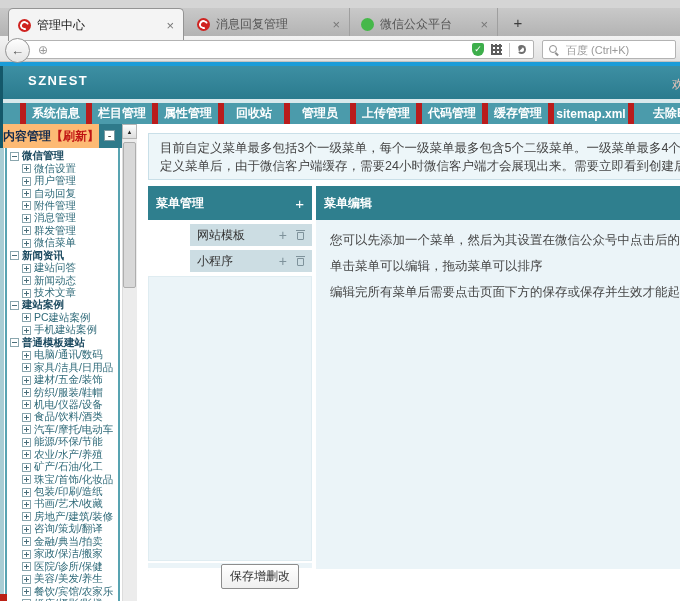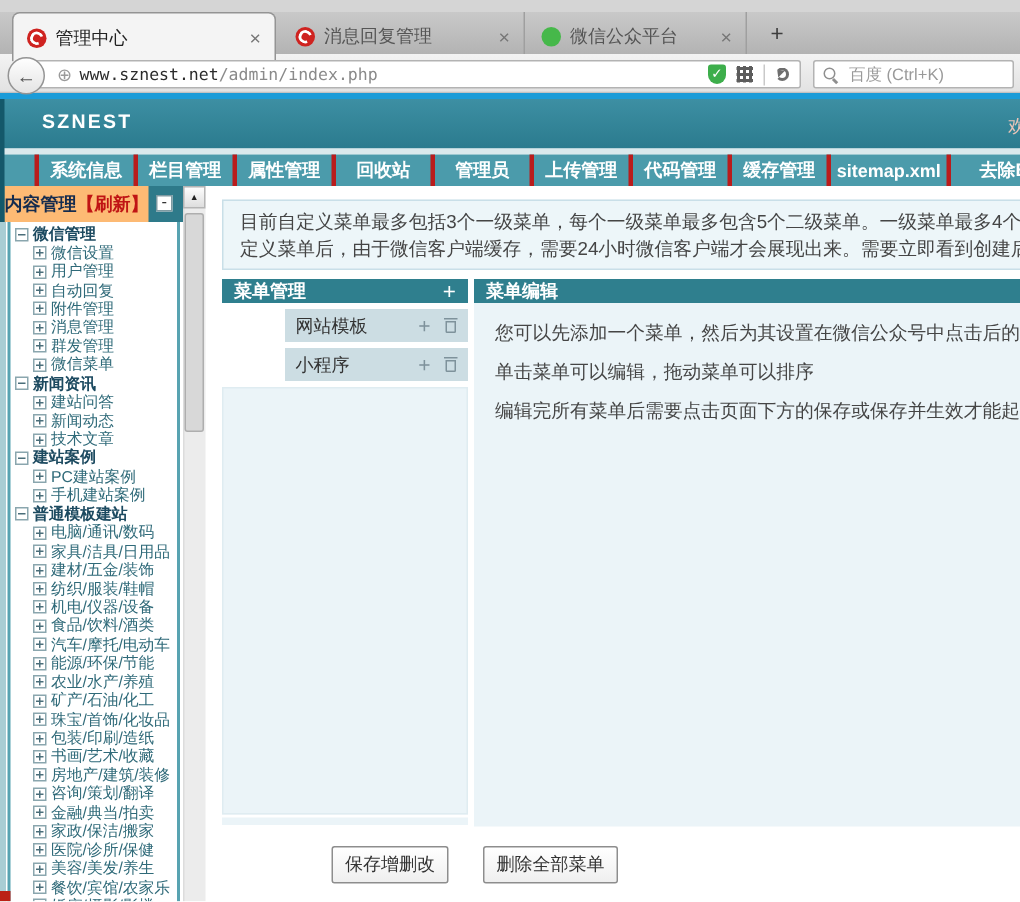--- a/index.html
+++ b/index.html
@@ -65,21 +65,21 @@
   
   .blue-strip{position:absolute;left:0;top:62px;width:100%;height:4px;background:#1b9cd8;}
   .site-header{position:absolute;left:0;top:66px;width:100%;height:33px;
         background:linear-gradient(#3d8fa3,#2b7b8e);}
   .logo{position:absolute;left:28px;top:7px;font-size:13px;font-weight:bold;color:#fff;
         letter-spacing:1.5px;}
   .welcome{position:absolute;right:-16px;top:10px;font-size:12px;color:#e9c4b8;white-space:nowrap;}
   .nav-gap{position:absolute;left:0;top:99px;width:100%;height:4px;background:#d9e9ec;}
   .navbar{position:absolute;left:0;top:103px;width:724px;height:21px;background:#4b9bab;display:flex;}
   .nav-cell{height:21px;display:flex;align-items:center;justify-content:center;color:#fff;
-        font-size:12px;font-weight:bold;border-right:3px solid #b91c1c;box-sizing:border-box;
+        font-size:12px;font-weight:bold;border-right:6px solid #b91c1c;box-sizing:border-box;
         flex:0 0 auto;white-space:nowrap;}
   .nav-cell:nth-of-type(1){width:26px;}
   .nav-cell:nth-of-type(n+2){width:66px;}
   .nav-cell:nth-of-type(10){width:80px;}
   .nav-cell:nth-of-type(11){width:90px;border-right:none;}
   .dark-edge{position:absolute;left:0;top:66px;width:3px;height:82px;background:#14586a;z-index:5;}
   .light-edge{position:absolute;left:0;top:148px;width:4px;height:453px;background:#a9cdd4;}
 
   
   .side-tabrow{position:absolute;left:0;top:124px;width:122px;height:24px;background:#2e7a8a;}
@@ -108,37 +108,37 @@
         box-sizing:border-box;margin-right:3px;position:relative;}
   .tree-box::before{content:'';position:absolute;left:1px;top:3px;width:5px;height:1px;background:#4a6e7a;}
   .child .tree-box::after{content:'';position:absolute;left:3px;top:1px;width:1px;height:5px;background:#4a6e7a;}
 
   
   .main{position:absolute;left:140px;top:124px;width:540px;height:477px;background:#fff;}
   .notice{position:absolute;left:8px;top:9px;width:562px;height:47px;background:#edf6f9;
         border:1px solid #c9dfe8;box-sizing:border-box;padding:6px 11px;font-size:12.5px;
         color:#454545;line-height:17.5px;overflow:hidden;}
   .notice div{white-space:nowrap;}
-  .panel-header{height:16px;background:#2f7f8e;color:#fff;display:flex;align-items:center;
+  .panel-header{height:34px;background:#2f7f8e;color:#fff;display:flex;align-items:center;
         padding:0 8px;font-size:12px;font-weight:bold;box-sizing:border-box;}
   .panel-add{margin-left:auto;font-weight:normal;font-size:15px;line-height:1;}
   .menu-panel{position:absolute;left:8px;top:62px;width:164px;}
   .menu-item{height:22px;margin-top:4px;background:#ccdde3;display:flex;align-items:center;
         padding:0 7px;font-size:12px;color:#333;box-sizing:border-box;margin-left:42px;}
   .menu-item-add{margin-left:auto;color:#7e929b;font-size:14px;margin-right:9px;line-height:1;}
   .trash-icon{position:relative;width:9px;height:11px;flex:0 0 auto;}
   .trash-icon::before{content:'';position:absolute;top:2px;left:1px;width:7px;height:8px;
         border:1px solid #7e929b;border-radius:0 0 1px 1px;box-sizing:border-box;}
   .trash-icon::after{content:'';position:absolute;top:0;left:0;width:9px;height:1.5px;background:#7e929b;}
   .menu-empty{height:285px;margin-top:4px;background:#ebf4f8;border:1px solid #dfecf1;box-sizing:border-box;}
   .menu-footer{height:5px;margin-top:2px;background:#ebf4f8;}
   .editor-panel{position:absolute;left:176px;top:62px;width:378px;}
   .editor-body{background:#ebf4f8;height:349px;box-sizing:border-box;padding:12px 14px;}
   .editor-body p{margin:0 0 9px 0;font-size:12.5px;color:#454545;line-height:17px;white-space:nowrap;}
-  .action-row{position:absolute;left:0;top:440px;width:540px;display:flex;gap:23px;
+  .action-row{position:absolute;left:0;top:440px;width:540px;display:flex;gap:9px;
         padding-left:81px;box-sizing:border-box;}
   .btn{height:25px;background:linear-gradient(#fff,#efefef);border:1px solid #8d8d8d;
         border-radius:2px;font-size:12px;color:#333;padding:0 8px;font-family:inherit;}
   .red-corner{position:absolute;left:0;top:594px;width:7px;height:7px;background:#bb2116;}
 </style>
 </head>
 <body>
 
 <div class="screen">
 
@@ -164,23 +164,20 @@
         <span class="tab-close">×</span>
       </div>
     </div>
   <div class="newtab-btn">+</div>
 
   <div class="toolbar"></div>
   <div class="back-btn">←</div>
 
   <div class="urlbar">
     <span class="globe-icon">⊕</span>
-    <span class="url-text">
-      <span class="url-domain">www.sznest.net</span><span class="url-path">/admin/index.php</span>
-    </span>
     <span class="urlbar-right">
       <span class="shield-icon">✓</span>
       <span class="qr-icon"></span>
       <span class="vsep"></span>
       <span class="reload-icon"></span>
     </span>
   </div>
 
   <div class="searchbox">
     <span class="mag-icon"></span>
@@ -462,20 +459,19 @@
           <p>您可以先添加一个菜单，然后为其设置在微信公众号中点击后的动作</p>
 
           <p>单击菜单可以编辑，拖动菜单可以排序</p>
 
           <p>编辑完所有菜单后需要点击页面下方的保存或保存并生效才能起作用</p>
         </div>
     </div>
 
     <div class="action-row">
       <button class="btn">保存增删改</button>
-      <button class="btn">删除全部菜单</button>
     </div>
 
   </div>
 
   <div class="red-corner"></div>
 
 </div>
 
 </body></html>

